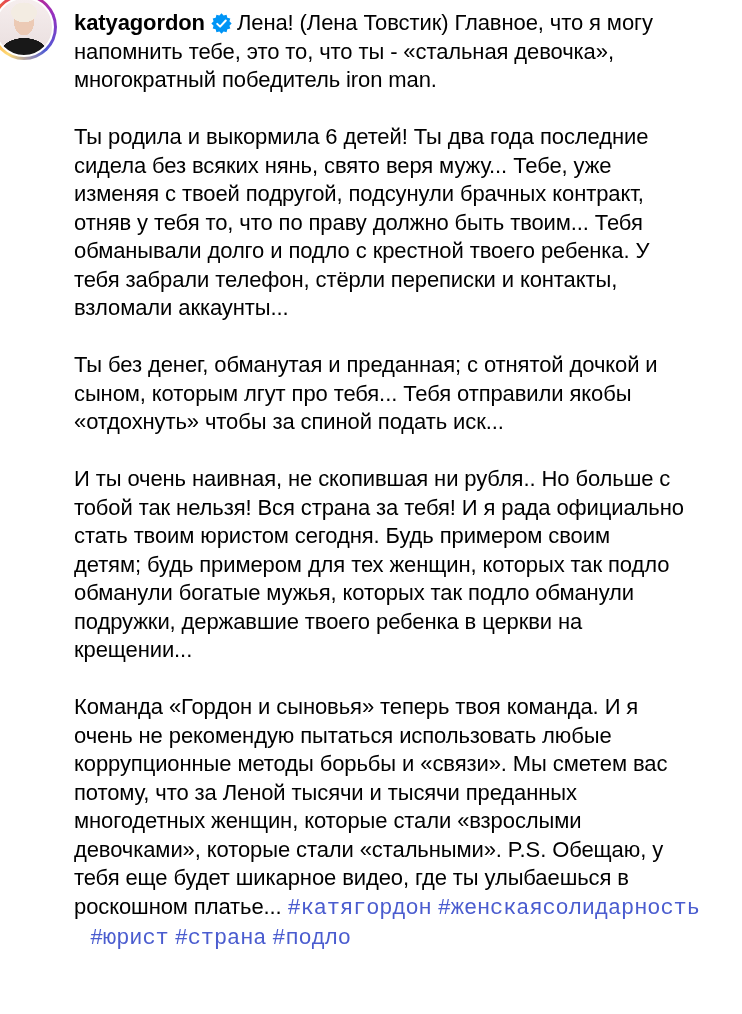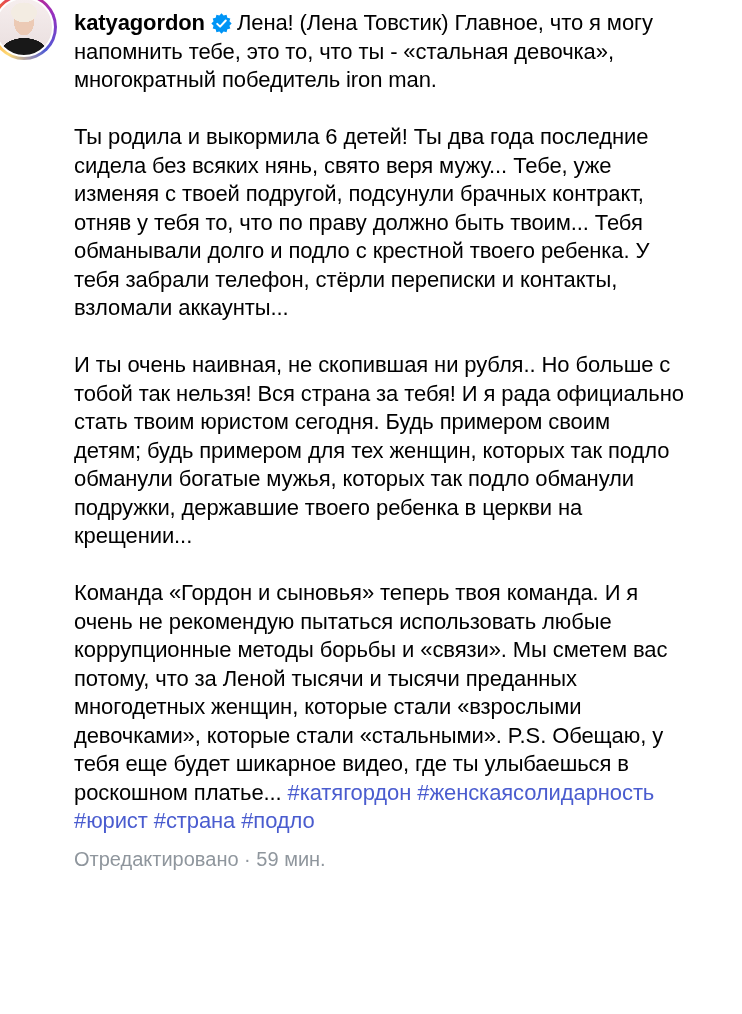--- a/index.html
+++ b/index.html
@@ -64,22 +64,23 @@
     width: 21px;
     height: 21px;
     vertical-align: -3.5px;
     margin: 0 5px 0 6px;
   }
   .tag {
     color: var(--tag);
     text-decoration: none;
     margin-left: 6px;
     cursor: pointer;
+    font-family: Liberation Mono, monospace;
   }
-  br + .tag { margin-left: 0; }
+  br + .tag { margin-left: 16px; }
   .footer {
     margin-top: 10px;
     font-size: 20px;
     line-height: 26px;
     letter-spacing: 0;
     color: var(--muted);
   }
 </style>
 </head>
 <body>
@@ -100,34 +101,36 @@
 многократный победитель iron man.</span></p>
 
     <p class="pre">Ты родила и выкормила 6 детей! Ты два года последние
 сидела без всяких нянь, свято веря мужу... Тебе, уже
 изменяя с твоей подругой, подсунули брачных контракт,
 отняв у тебя то, что по праву должно быть твоим... Тебя
 обманывали долго и подло с крестной твоего ребенка. У
 тебя забрали телефон, стёрли переписки и контакты,
 взломали аккаунты...</p>
 
+    <p class="pre">Ты без денег, обманутая и преданная; с отнятой дочкой и
+сыном, которым лгут про тебя... Тебя отправили якобы
+«отдохнуть» чтобы за спиной подать иск...</p>
 
     <p class="pre">И ты очень наивная, не скопившая ни рубля.. Но больше с
 тобой так нельзя! Вся страна за тебя! И я рада официально
 стать твоим юристом сегодня. Будь примером своим
 детям; будь примером для тех женщин, которых так подло
 обманули богатые мужья, которых так подло обманули
 подружки, державшие твоего ребенка в церкви на
 крещении...</p>
 
     <p><span class="pre">Команда «Гордон и сыновья» теперь твоя команда. И я
 очень не рекомендую пытаться использовать любые
 коррупционные методы борьбы и «связи». Мы сметем вас
 потому, что за Леной тысячи и тысячи преданных
 многодетных женщин, которые стали «взрослыми
 девочками», которые стали «стальными». P.S. Обещаю, у
 тебя еще будет шикарное видео, где ты улыбаешься в
 роскошном платье...</span><span><a class="tag" href="#">#катягордон</a><a class="tag" href="#">#женскаясолидарность</a><br><a class="tag" href="#">#юрист</a><a class="tag" href="#">#страна</a><a class="tag" href="#">#подло</a></span></p>
 
-    <div class="footer">Отредактировано · 59 мин.</div>
   </div>
 
 </div>
 
 </body></html>

